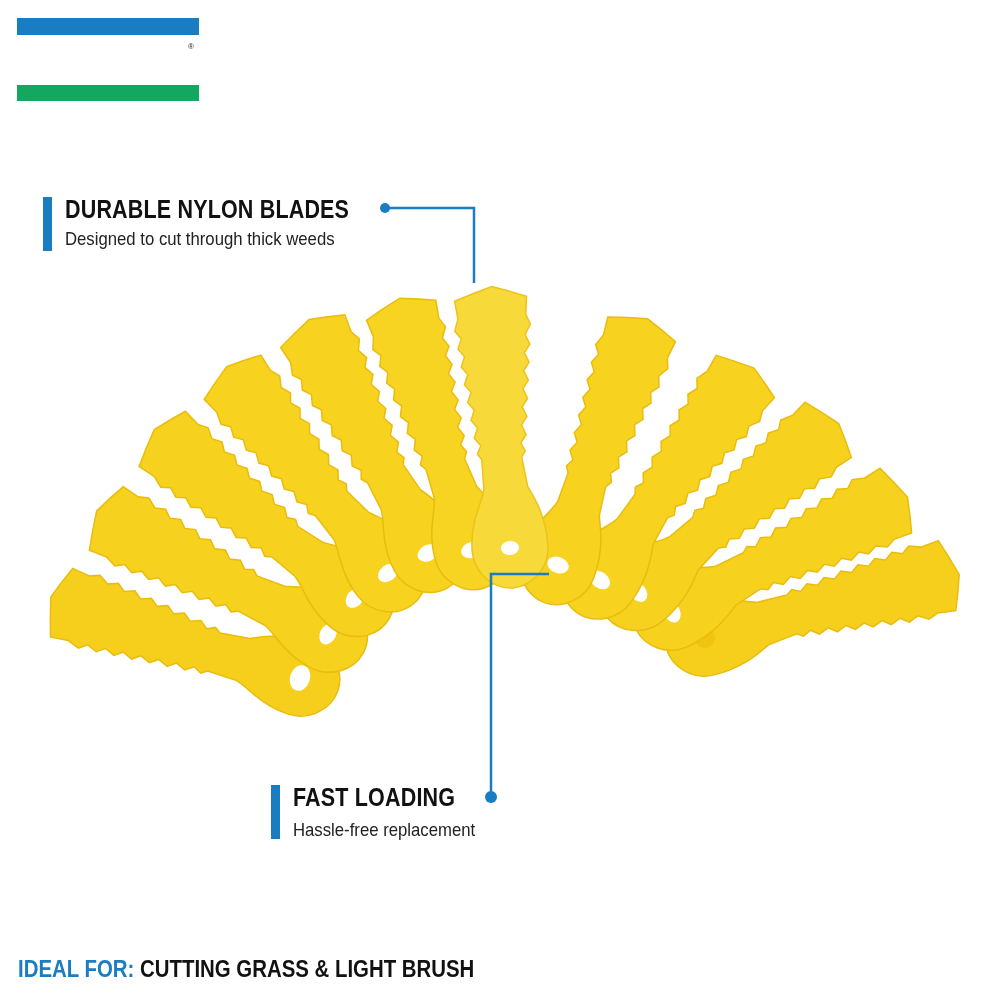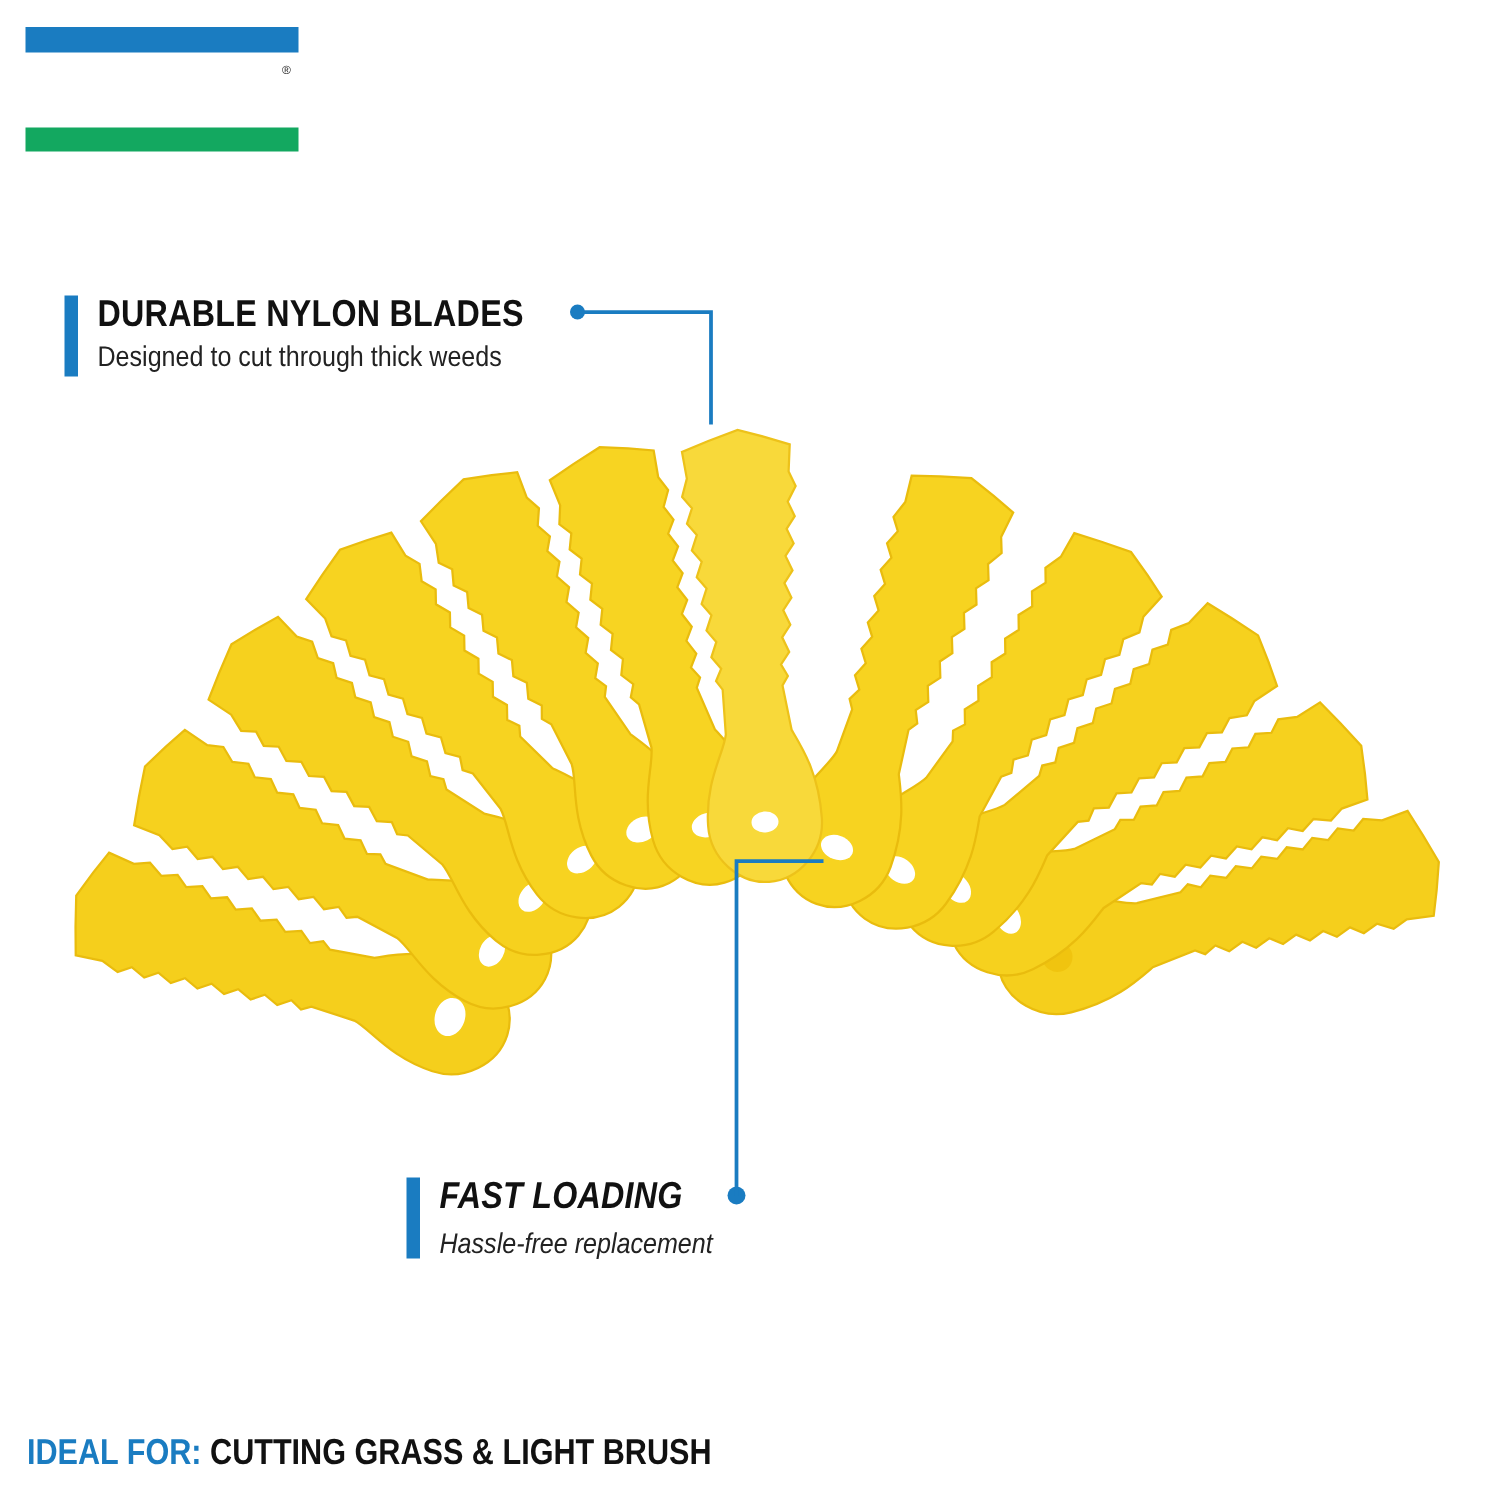--- a/index.html
+++ b/index.html
@@ -10,21 +10,21 @@
   .logo .wordmark{position:absolute;left:6px;top:22px;font-family:"DejaVu Serif",serif;font-style:italic;font-weight:bold;font-size:27px;color:#1a1a1a;letter-spacing:-0.5px;}
   .logo .reg{position:absolute;left:171px;top:24px;font-size:8px;color:#1a1a1a;}
   .scene{position:absolute;left:0;top:0;width:1000px;height:1000px;}
   .callout{position:absolute;}
   .callout .accent{position:absolute;left:0;top:2px;width:9px;background:#1a7cc1;}
   .callout .title{position:absolute;left:22px;top:0;font-family:"Liberation Sans",sans-serif;font-weight:bold;font-size:25px;color:#111;white-space:nowrap;transform:scaleX(0.86);transform-origin:left top;letter-spacing:0.2px;}
   .callout .sub{position:absolute;left:22px;font-family:"Liberation Sans",sans-serif;font-size:19px;color:#222;white-space:nowrap;transform:scaleX(0.88);transform-origin:left top;}
   .c1{left:43px;top:195px;width:380px;height:60px;}
   .c1 .accent{height:54px;}
   .c1 .sub{top:33px;}
-  .c2{left:271px;top:783px;width:260px;height:60px;font-style:italic;}
+  .c2{left:271px;top:783px;width:260px;height:60px;}
   .c2 .accent{height:54px;}
   .c2 .sub{top:36px;}
   .ideal{position:absolute;left:18px;top:955px;font-weight:bold;font-size:24px;white-space:nowrap;transform:scaleX(0.85);transform-origin:left top;}
   .ideal .k{color:#1a7cc1;}
   .ideal .v{color:#111;}
 </style>
 </head>
 <body>
 
 <div class="logo">

